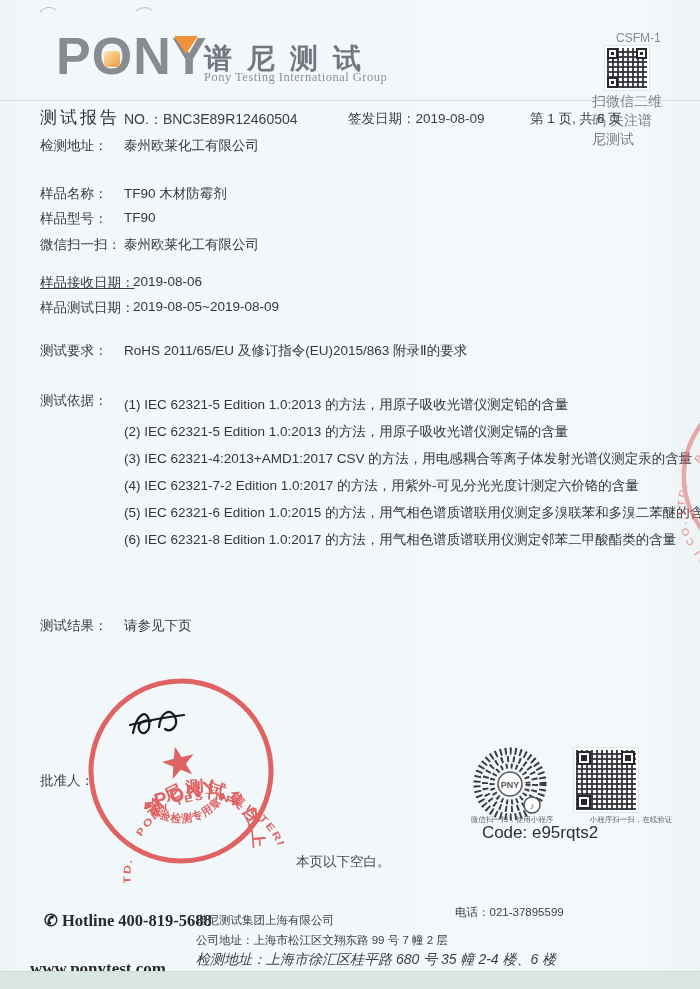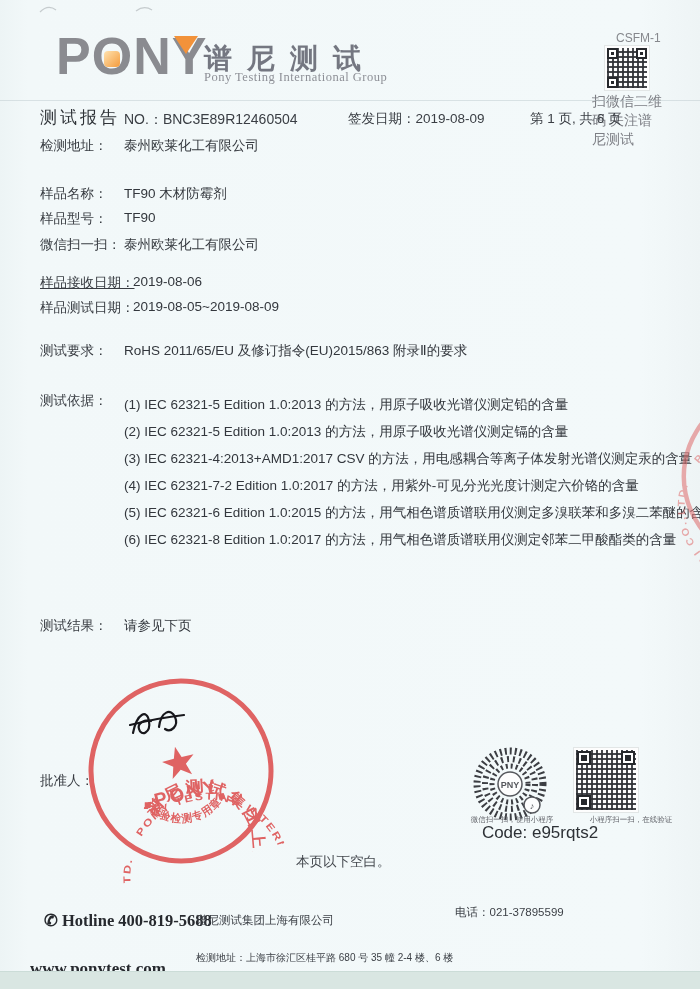--- a/index.html
+++ b/index.html
@@ -47,21 +47,21 @@
   .mp-code{left:472px;top:746px;}
   .mp-caption-l{left:452px;top:815px;width:120px;font-size:7.5px;color:#63656b;text-align:center;}
   .mp-caption-r{left:576px;top:815px;width:110px;font-size:7.5px;color:#63656b;text-align:center;}
   .verify-code{left:440px;top:823px;width:200px;text-align:center;font-size:17px;color:#2d3136;}
   .blank-note{left:296px;top:853px;font-size:13.5px;color:#43474d;}
   
   .hotline{left:44px;top:911px;font-size:16.5px;font-weight:700;color:#26292e;font-family:"Liberation Serif","DejaVu Serif",serif;text-align:right;}
   .website{left:30px;top:930px;font-size:17px;font-weight:700;color:#26292e;font-family:"Liberation Serif","DejaVu Serif",serif;margin-top:29px;}
   .f-company{left:196px;top:913px;font-size:11.5px;color:#3b3f45;}
   .f-addr1{left:196px;top:933px;font-size:11.5px;color:#3b3f45;}
-  .f-addr2{left:196px;top:951px;font-size:10px;color:#3b3f45;}
+  .f-addr2{left:196px;top:951px;font-size:14px;color:#3b3f45;font-style:italic;}
   .f-phone{left:455px;top:905px;font-size:11.5px;color:#3b3f45;}
   .bottom-strip{left:0;bottom:0;width:700px;height:17px;background:#d9e6e2;border-top:1px solid #cbdcd7;}
   .mark{left:36px;top:2px;}
 </style>
 </head>
 <body>
 
 <div class="page">
 
   <svg class="abs mark" width="120" height="14" viewBox="0 0 120 14">
@@ -179,17 +179,18 @@
 
   <div class="abs mp-caption-l">微信扫一扫，使用小程序</div>
   <div class="abs mp-caption-r">小程序扫一扫，在线验证</div>
   <div class="abs verify-code">Code: e95rqts2</div>
 
   <div class="abs blank-note">本页以下空白。</div>
 
   <div class="abs hotline"><span>✆</span> <span>Hotline 400-819-5688</span></div>
   <div class="abs website">www.ponytest.com</div>
   <div class="abs f-company">谱尼测试集团上海有限公司</div>
+  <div class="abs f-addr1">公司地址：上海市松江区文翔东路 99 号 7 幢 2 层</div>
   <div class="abs f-addr2">检测地址：上海市徐汇区桂平路 680 号 35 幢 2-4 楼、6 楼</div>
   <div class="abs f-phone">电话：021-37895599</div>
   <div class="abs bottom-strip"></div>
 
 </div>
 
 </body></html>

